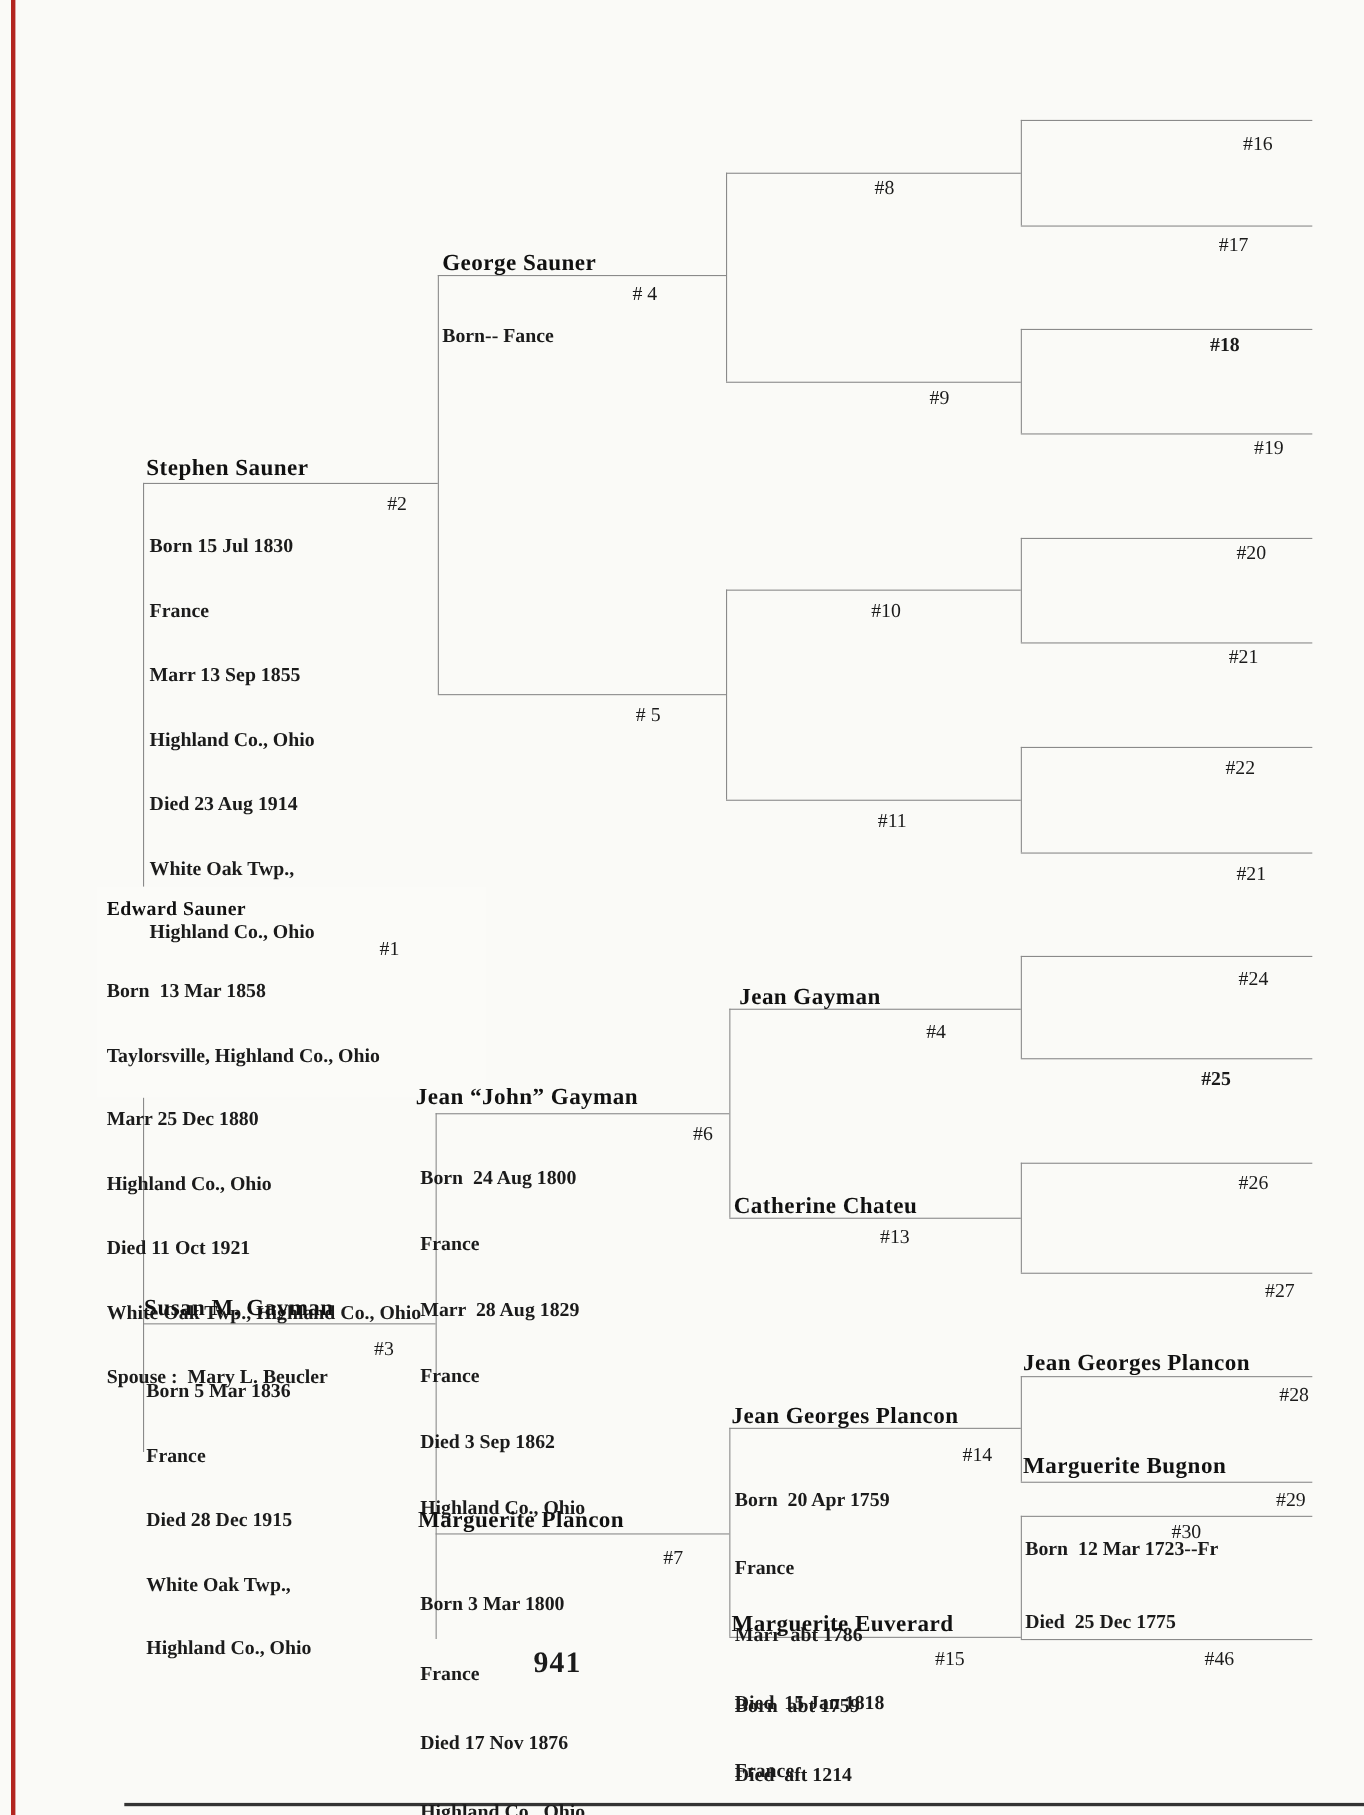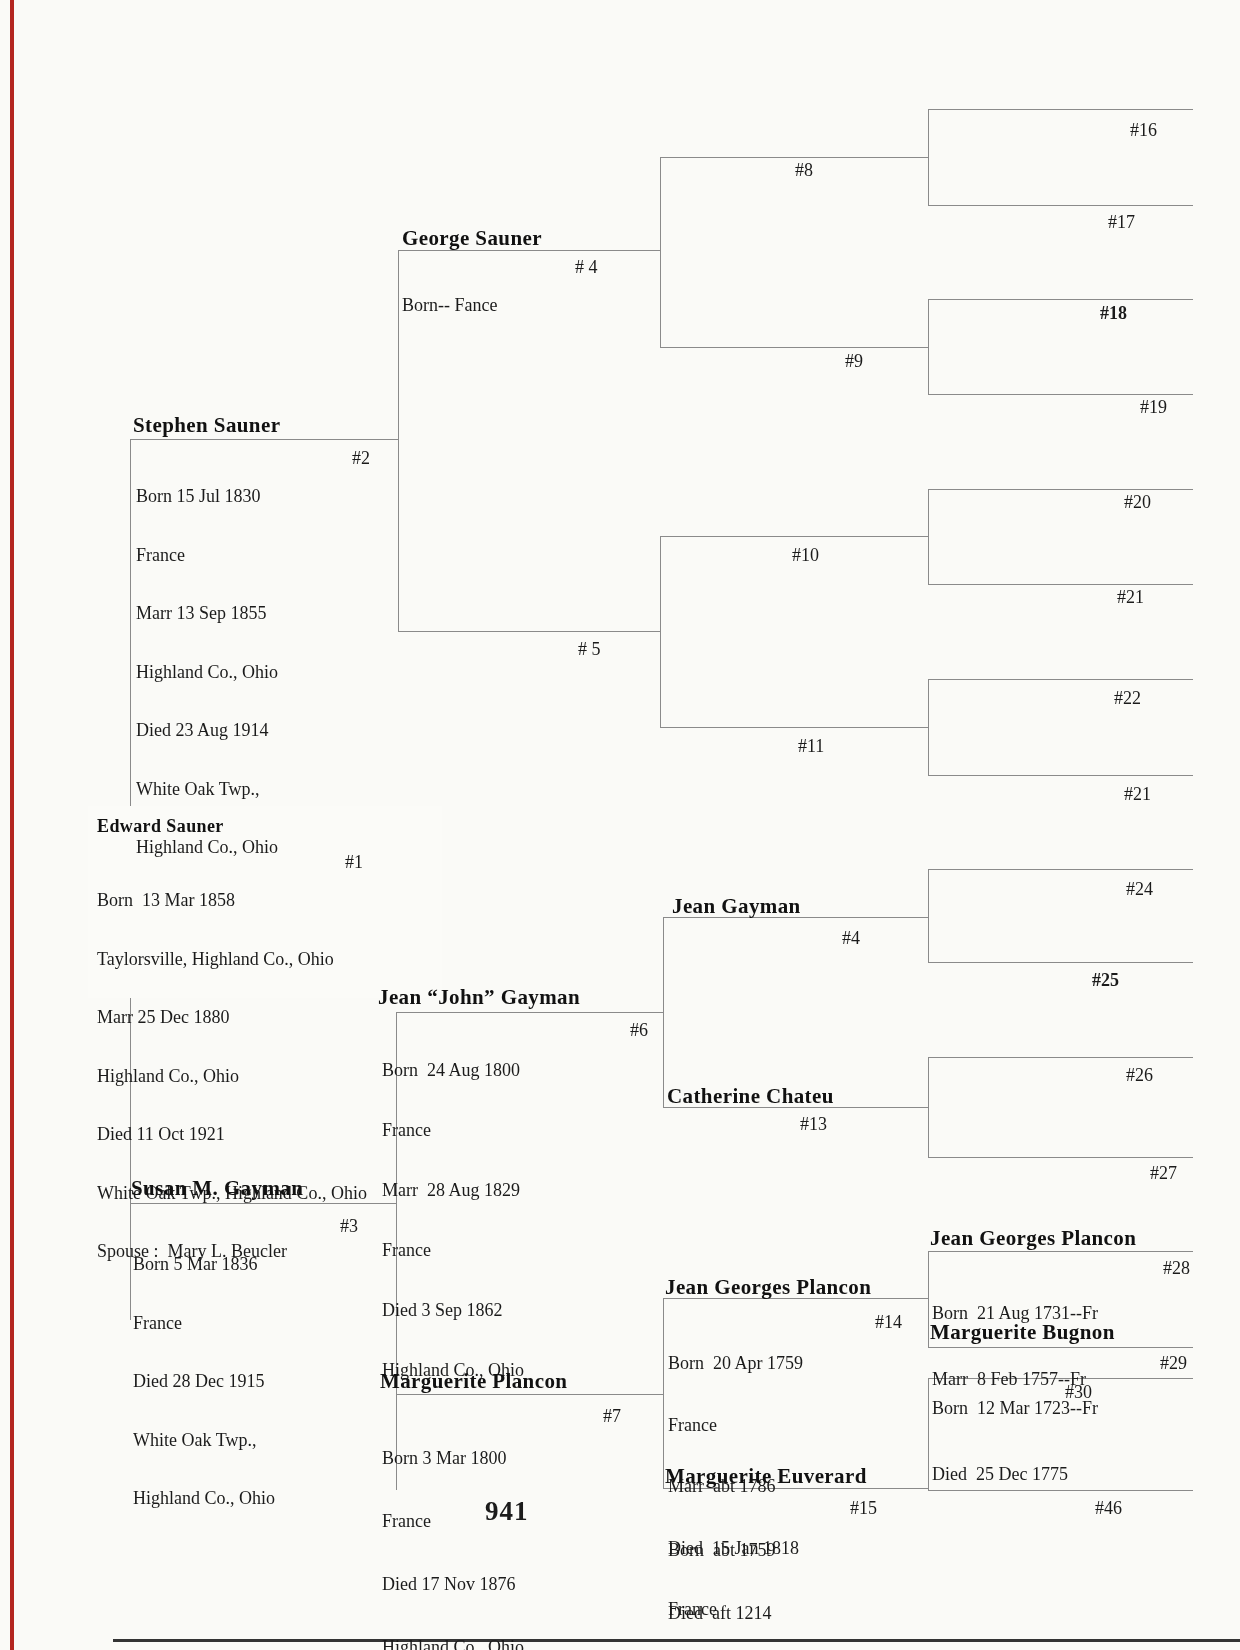--- a/index.html
+++ b/index.html
@@ -11,21 +11,21 @@
   .redline{position:absolute;left:10px;top:0;width:4px;height:1650px;background:#b3251f;}
   .hl{position:absolute;height:1px;background:#8a8a8a;}
   .vl{position:absolute;width:1px;background:#8a8a8a;}
   .baseline{position:absolute;background:#343434;height:3px;}
   .patch{position:absolute;background:#fbfbf8;}
   .pname{
     position:absolute;font-weight:bold;font-size:21px;letter-spacing:.4px;
     white-space:pre;color:#111;
   }
   .pname.big{font-size:18px;}
-  .details{position:absolute;font-size:18px;line-height:19.5px;white-space:pre;}
+  .details{position:absolute;font-size:18px;line-height:19.5px;white-space:pre;font-weight:bold;}
   .details div{white-space:pre;}
   .num{position:absolute;font-size:18px;white-space:pre;}
   .num.bold{font-weight:bold;}
   .pagenum{position:absolute;left:485px;top:1496px;font-size:27px;font-weight:bold;letter-spacing:1px;}
 </style>
 </head>
 <body>
 
 <div class="sheet">
 
@@ -165,24 +165,20 @@
   <div class="num" style="left:875px;top:1312px">#14</div>
 
   <div class="pname" style="left:665px;top:1464px">Marguerite Euverard</div>
   <div class="details" style="left:668px;top:1498px;line-height:21px">
     <div>Born  abt 1759</div>
     <div>Died  aft 1214</div>
   </div>
   <div class="num" style="left:850px;top:1498px">#15</div>
 
   <div class="pname" style="left:930px;top:1226px">Jean Georges Plancon</div>
-  <div class="details" style="left:932px;top:1258px;line-height:22px">
-    <div>Born  21 Aug 1731--Fr</div>
-    <div>Marr  8 Feb 1757--Fr</div>
-  </div>
   <div class="num" style="left:1163px;top:1258px">#28</div>
 
   <div class="pname" style="left:930px;top:1320px">Marguerite Bugnon</div>
   <div class="details" style="left:932px;top:1353px;line-height:22px">
     <div>Born  12 Mar 1723--Fr</div>
     <div>Died  25 Dec 1775</div>
   </div>
   <div class="num" style="left:1160px;top:1353px">#29</div>
 
   <div class="num" style="left:1130px;top:120px">#16</div>

